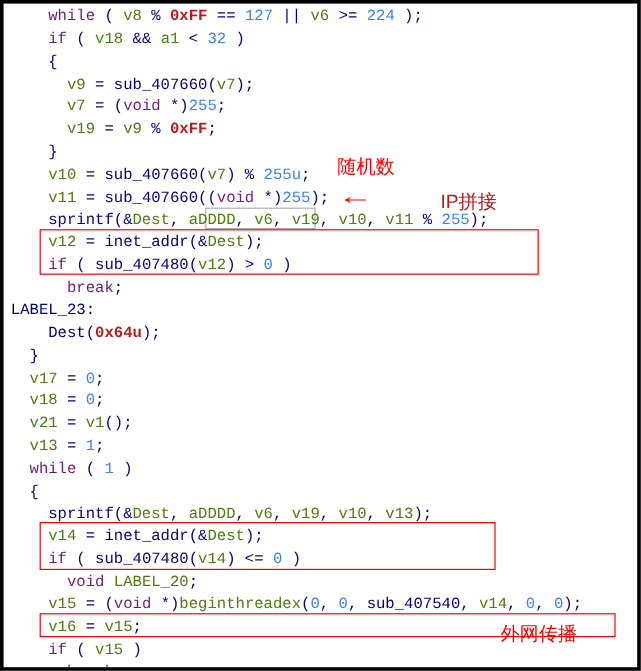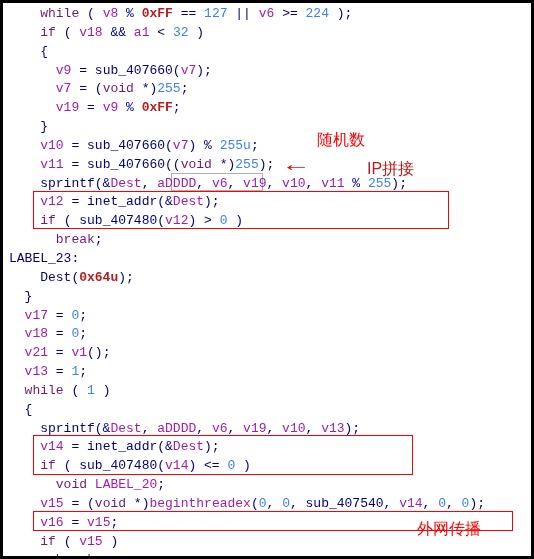--- a/index.html
+++ b/index.html
@@ -21,21 +21,21 @@
   }
   .code {
     white-space: pre;
     padding: 2px 6px;
     color: #000080; 
     position: relative;
   }
   .kw   { color: #701a75; }
   .hex  { color: #b91c1c; font-weight: bold; }      
   .num  { color: #3b82f6; }
-  .var  { color: #a21caf; }      
+  .var  { color: #4d7c0f; }      
   .note1 { color: #ff0000; font-family: "Microsoft YaHei", sans-serif; font-size: 16px; position:absolute; }
   .note2 { color: #b91c1c; font-family: "Microsoft YaHei", sans-serif; font-size: 16px; position:absolute; }
   .note3 { color: #ff0000; font-family: "Microsoft YaHei", sans-serif; font-size: 16px; position:absolute; }
   .arrow {
     position: absolute;
     color: #ff0000;
     font-size: 20px;
     transform: scaleX(1.5);
     transform-origin: left center;
   }
@@ -56,21 +56,21 @@
 <body>
 
 <div class="frame">
 
   <div class="greybox" style="left:168px; top:170px; width:90px; height:16px;"></div>
 
   <div class="redbox" style="left:30px; top:188px; width:414px; height:36px;"></div>
   <div class="redbox" style="left:30px; top:432px; width:378px; height:38px;"></div>
   <div class="redbox" style="left:30px; top:508px; width:478px; height:18px;"></div>
 
-  <div class="note1" style="left:278px; top:125px;margin-left:36px;">随机数</div>
+  <div class="note1" style="left:278px; top:125px;">随机数</div>
   <div class="arrow" style="left:284px; top:148px;">←</div>
   <div class="note2" style="left:364px; top:154px;">IP拼接</div>
   <div class="note3" style="left:414px; top:514px;">外网传播</div>
 
 <div class="code"><span>    </span><span class="kw">while</span><span> ( </span><span class="var">v8</span><span> % </span><span class="hex">0xFF</span><span> == </span><span class="num">127</span><span> || </span><span class="var">v6</span><span> &gt;= </span><span class="num">224</span><span> );</span>
 <span>    </span><span class="kw">if</span><span> ( </span><span class="var">v18</span><span> &amp;&amp; </span><span class="var">a1</span><span> &lt; </span><span class="num">32</span><span> )</span>
 <span>    {</span>
 <span>      </span><span class="var">v9</span><span> = sub_407660(</span><span class="var">v7</span><span>);</span>
 <span>      </span><span class="var">v7</span><span> = (</span><span class="kw">void</span><span> *)</span><span class="num">255</span><span>;</span>
 <span>      </span><span class="var">v19</span><span> = </span><span class="var">v9</span><span> % </span><span class="hex">0xFF</span><span>;</span>

